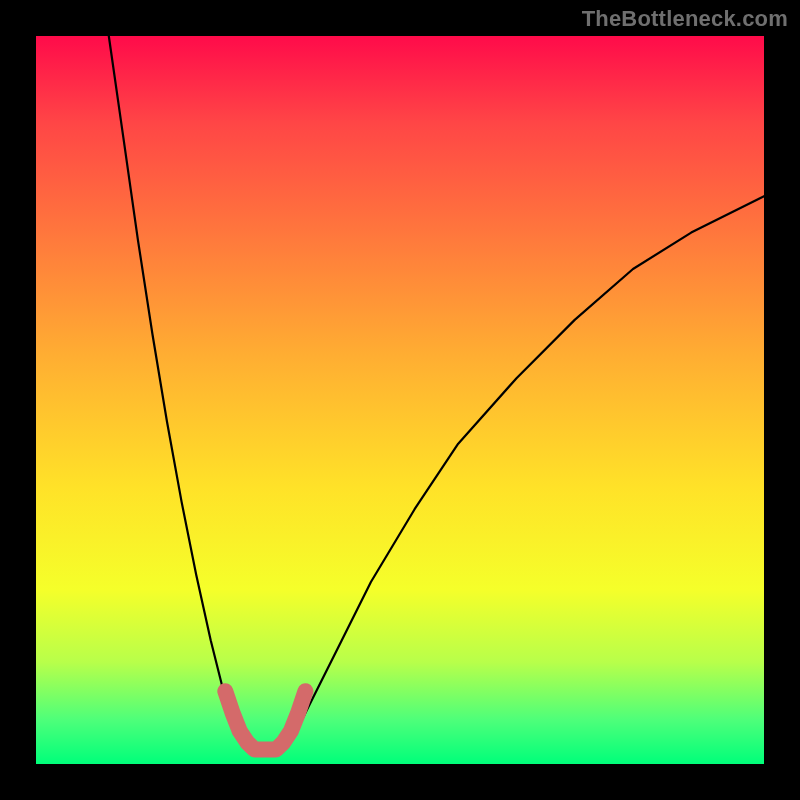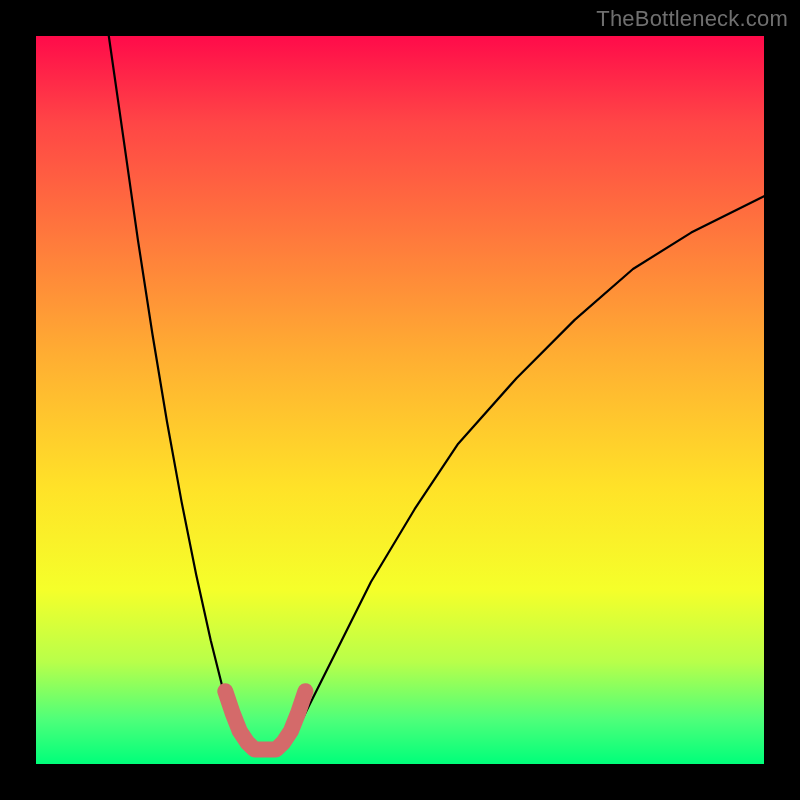--- a/index.html
+++ b/index.html
@@ -11,20 +11,21 @@
     overflow: hidden;
     font-family: Arial, Helvetica, sans-serif;
   }
   .frame {
     position: absolute;
     left: 0;
     top: 0;
     width: 800px;
     height: 800px;
     background: #000;
+    font-weight: bold;
   }
   .plot {
     position: absolute;
     left: 36px;
     top: 36px;
     width: 728px;
     height: 728px;
     background: linear-gradient(to bottom,
       #ff0b4a 0%,
       #ff4646 12%,

